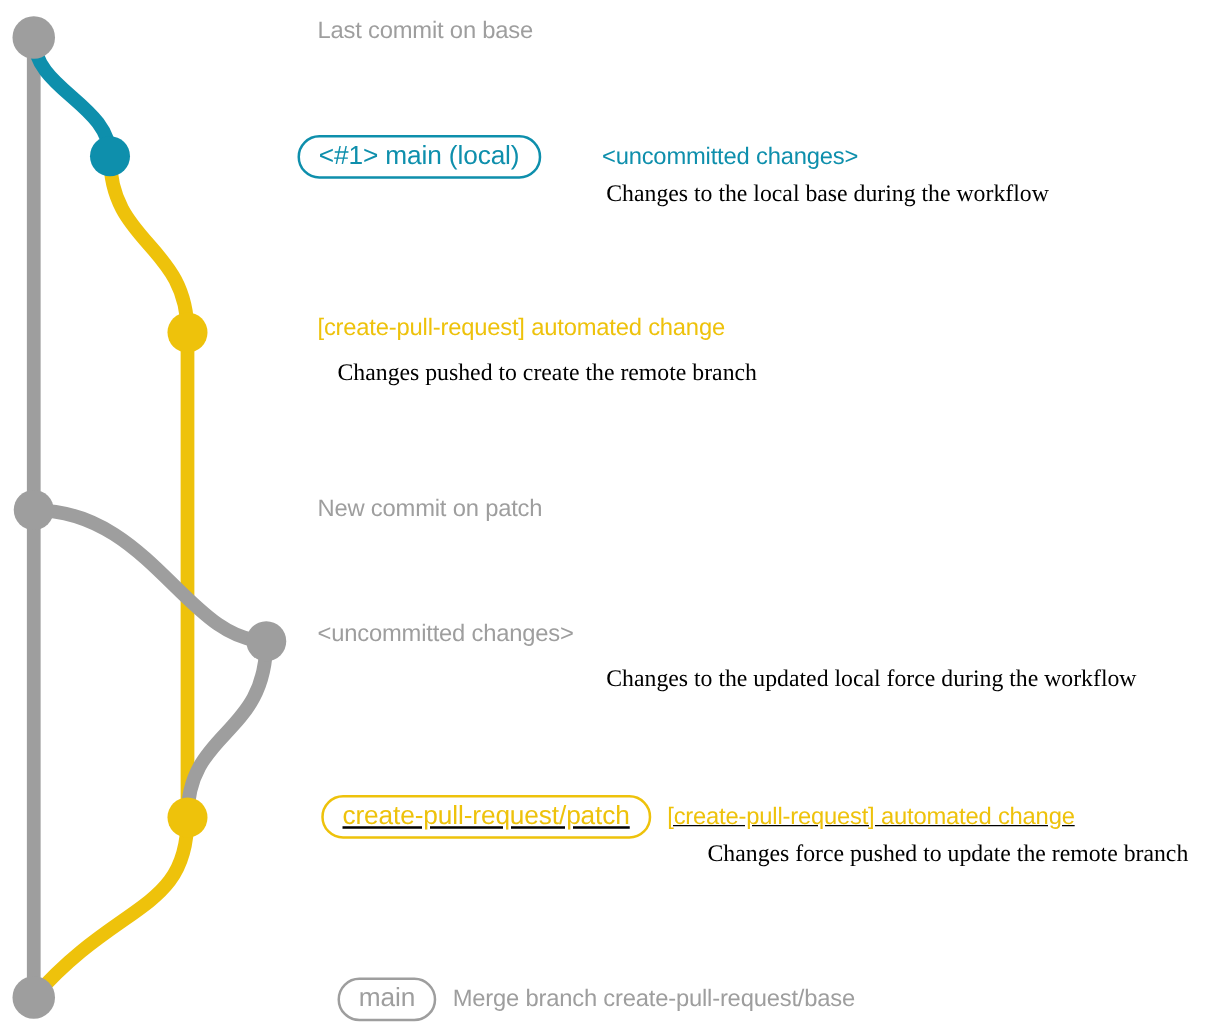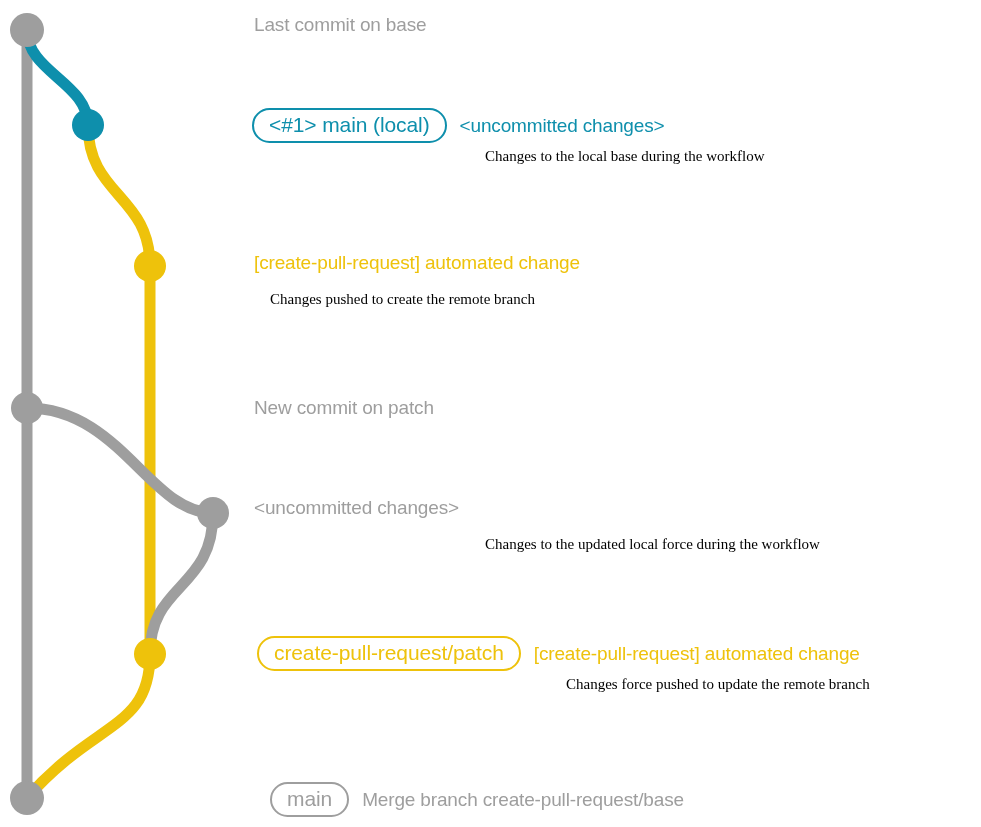--- a/index.html
+++ b/index.html
@@ -51,21 +51,21 @@
     letter-spacing: -0.15px;
   }
 
   .badge + .commit-title {
     margin-left: 13px;
   }
 
   .desc {
     position: absolute;
     font-family: "Liberation Serif", serif;
-    font-size: 15px;
+    font-size: 19px;
     line-height: 22px;
     color: #000000;
     white-space: nowrap;
   }
 
   
   .c-teal   { color: var(--teal); }
   .c-yellow { color: var(--yellow); }
   .c-gray   { color: var(--gray-text); }
 </style>
@@ -99,41 +99,41 @@
     <circle cx="213" cy="513" r="16" fill="#9e9e9e"></circle>
     <circle cx="150" cy="654" r="16" fill="#eec20b"></circle>
     <circle cx="27" cy="798" r="17" fill="#9e9e9e"></circle>
   </g>
 </svg>
 
 <div class="row" style="left:254px; top:13px;">
   <span class="commit-title c-gray">Last commit on base</span>
 </div>
 
-<div class="row" style="left:252px; top:108px;">
+<div class="row" style="left:238px; top:108px;gap:36px;">
   <span class="badge c-teal">&lt;#1&gt; main (local)</span>
   <span class="commit-title c-teal">&lt;uncommitted changes&gt;</span>
 </div>
 <div class="desc" style="left:485px; top:145px;">Changes to the local base during the workflow</div>
 
 <div class="row" style="left:254px; top:251px;">
   <span class="commit-title c-yellow">[create-pull-request] automated change</span>
 </div>
 <div class="desc" style="left:270px; top:288px;">Changes pushed to create the remote branch</div>
 
 <div class="row" style="left:254px; top:396px;">
   <span class="commit-title c-gray">New commit on patch</span>
 </div>
 
 <div class="row" style="left:254px; top:496px;">
   <span class="commit-title c-gray">&lt;uncommitted changes&gt;</span>
 </div>
 <div class="desc" style="left:485px; top:533px;">Changes to the updated local force during the workflow</div>
 
-<div class="row" style="left:257px; top:636px;">
+<div class="row" style="left:257px; top:636px;text-decoration:underline;">
   <span class="badge c-yellow">create-pull-request/patch</span>
   <span class="commit-title c-yellow">[create-pull-request] automated change</span>
 </div>
 <div class="desc" style="left:566px; top:673px;">Changes force pushed to update the remote branch</div>
 
 <div class="row" style="left:270px; top:782px;">
   <span class="badge c-gray">main</span>
   <span class="commit-title c-gray">Merge branch create-pull-request/base</span>
 </div>
 

